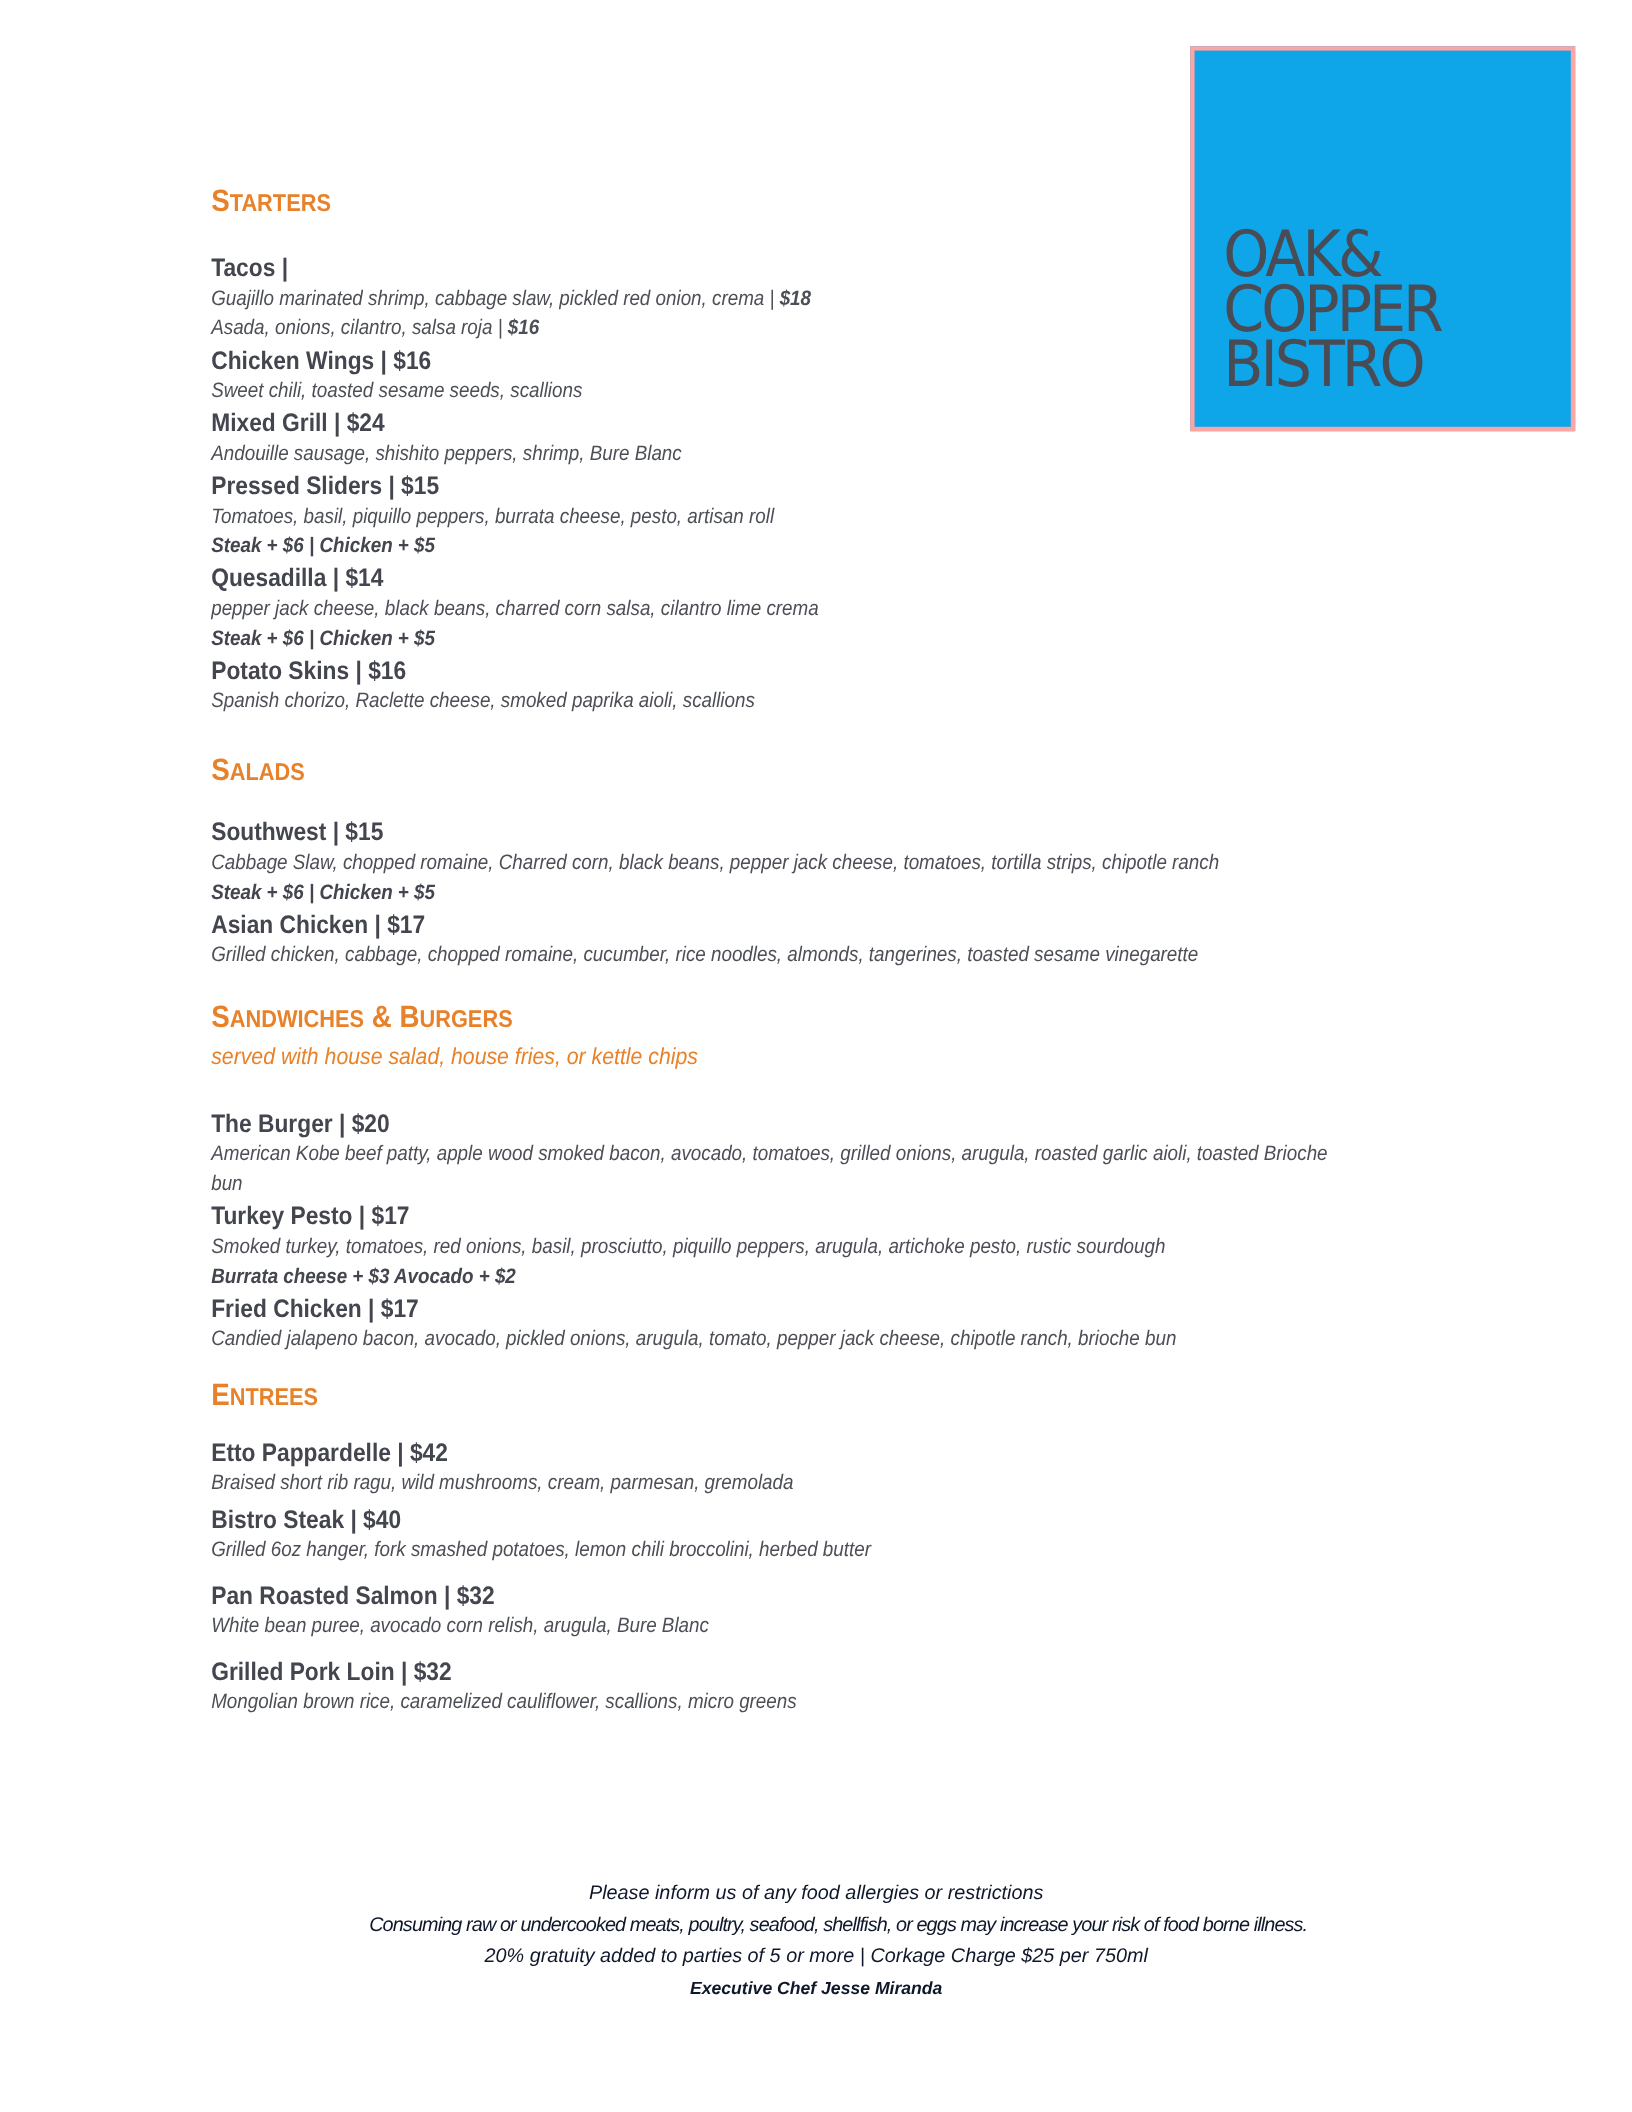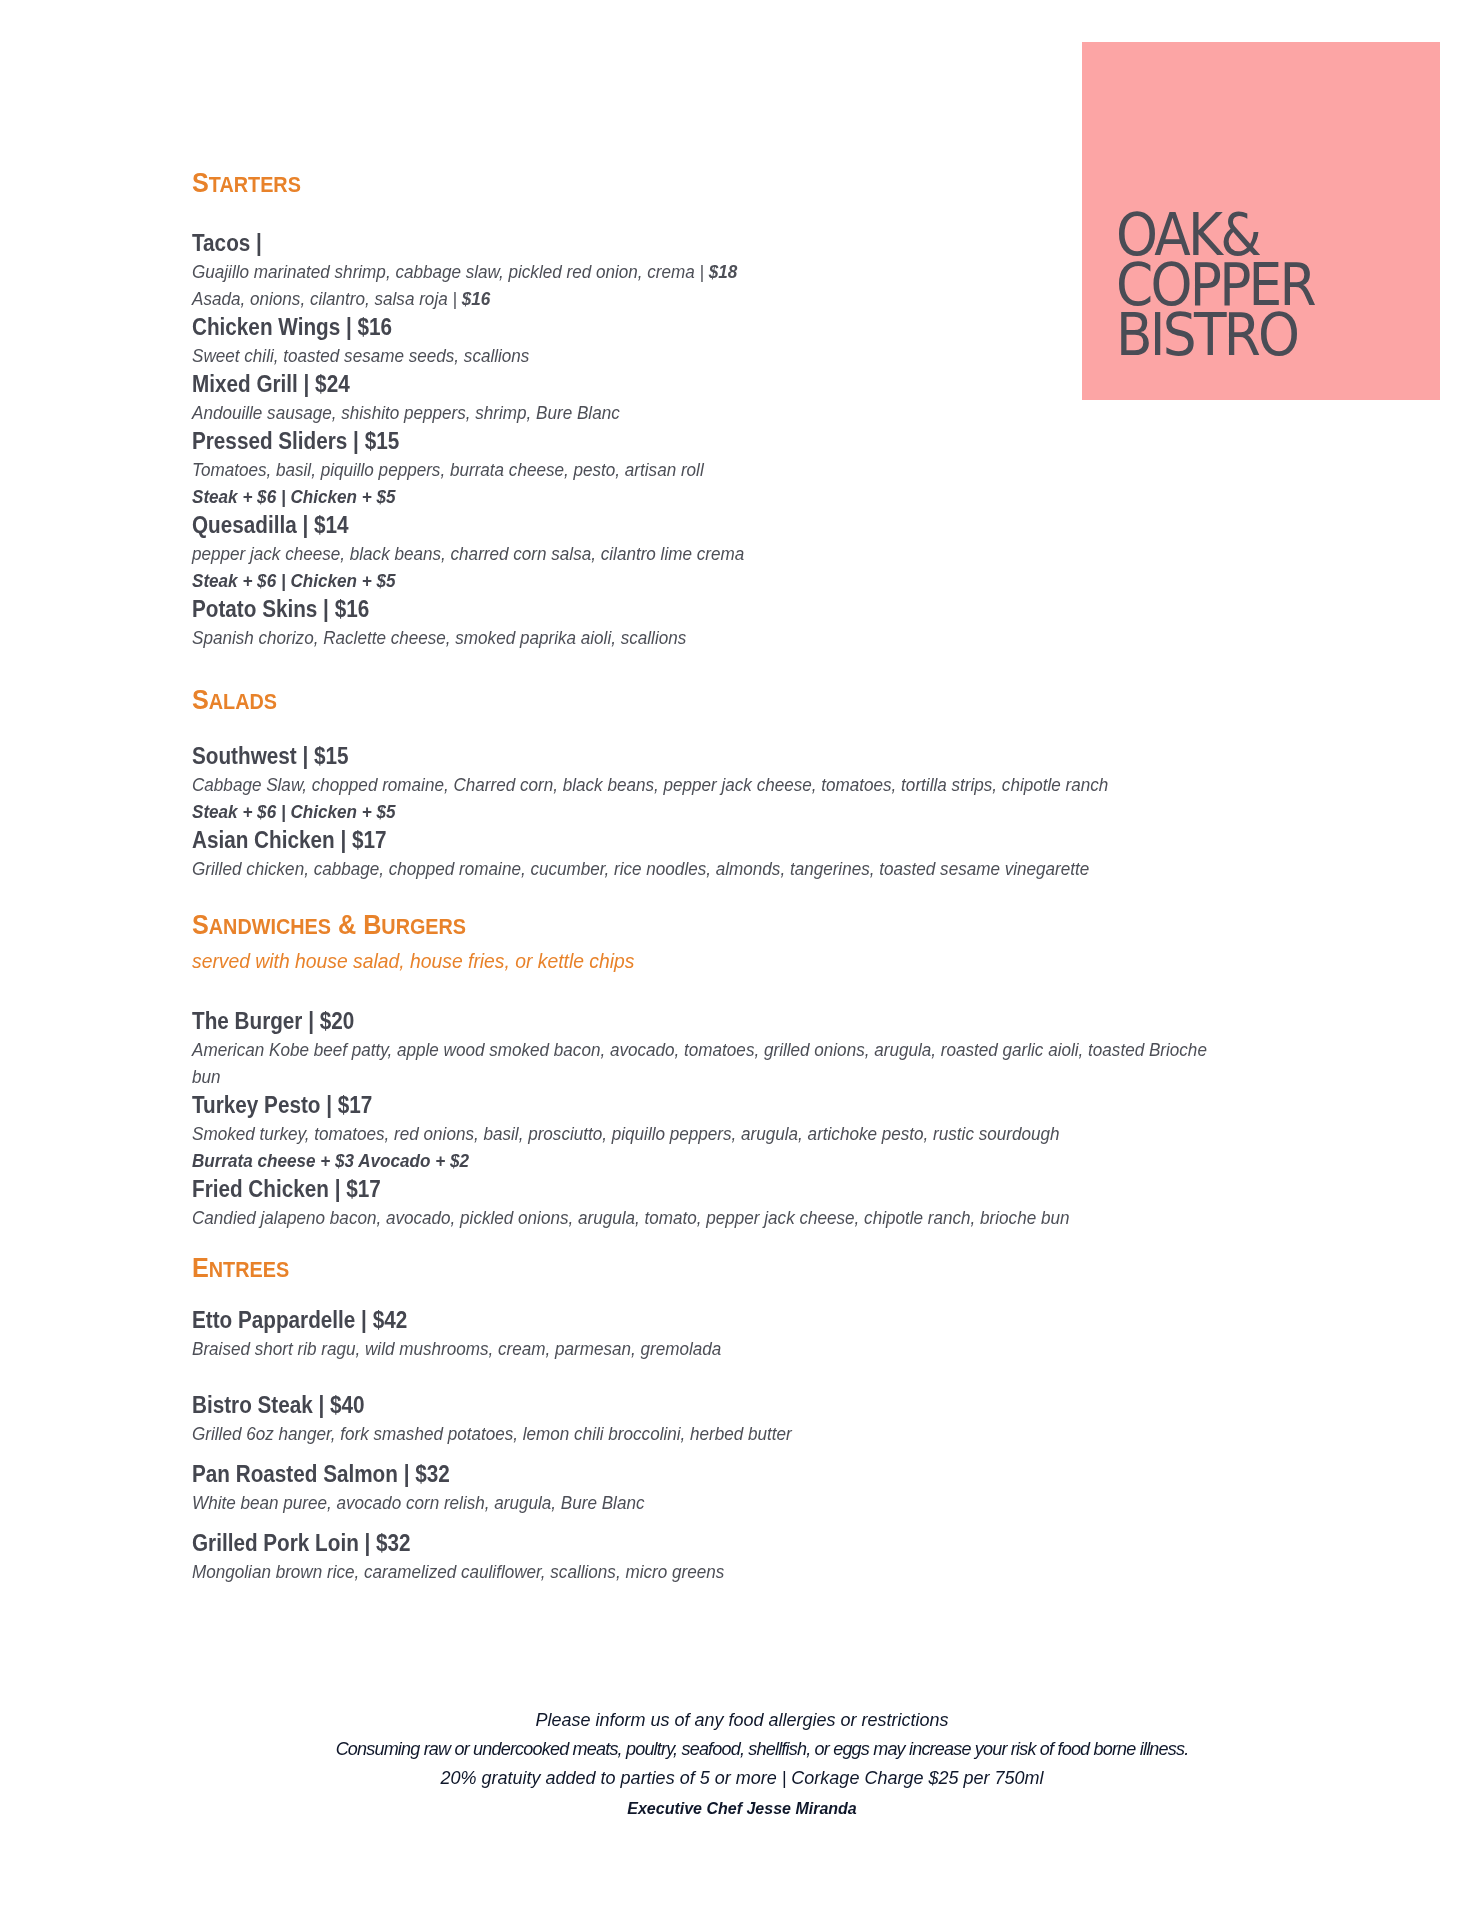--- a/index.html
+++ b/index.html
@@ -1,19 +1,19 @@
 <!DOCTYPE html>
 <html><head>
 <meta charset="utf-8">
 <style>
   html, body { margin: 0; padding: 0; background: #ffffff; }
   body { width: 1484px; height: 1920px; position: relative; overflow: hidden;
          font-family: "Liberation Sans", sans-serif; color: #44464f; }
   .logo-box { position: absolute; left: 1082px; top: 42px; width: 342px; height: 342px;
-              border: 8px solid #fca5a5; background: #fca5a5; }
+              border: 4px solid #fca5a5; background: #0ea5e9; }
   .logo-text { position: absolute; left: 26px; top: 160px; font-family: "DejaVu Sans", sans-serif;
                font-weight: 400; color: #4a4c55; font-size: 58px; line-height: 50px;
                letter-spacing: -3px; transform: scaleX(0.92); transform-origin: left top; }
   .logo-text div { white-space: nowrap; }
 
   .menu { position: absolute; left: 192px; top: 168px; width: 1150px; }
   .section-title { color: #e8822a; font-weight: 700; font-size: 22px; letter-spacing: 0px;
                    text-transform: uppercase; margin: 0; line-height: 30px; transform: scaleX(0.9); transform-origin: left; }
   .section-title .cap { font-size: 28px; }
   .section-sub { color: #e8822a; font-style: italic; font-size: 21px; line-height: 30px;
@@ -124,21 +124,21 @@
       <div class="item-desc">Candied jalapeno bacon, avocado, pickled onions, arugula, tomato, pepper jack cheese, chipotle ranch, brioche bun</div>
     </div>
   </section>
 
   <div style="height:22px"></div>
 
   <section>
     <h2 class="section-title"><span class="cap">E</span><span>NTREES</span></h2>
     <div style="height:20px"></div>
 
-    <div style="margin-bottom:28px">
+    <div style="margin-bottom:4px">
       <div class="item-name">Etto Pappardelle | $42</div>
       <div class="item-desc">Braised short rib ragu, wild mushrooms, cream, parmesan, gremolada</div>
     </div>
 
     <div style="margin-bottom:12px">
       <div class="item-name">Bistro Steak | $40</div>
       <div class="item-desc">Grilled 6oz hanger, fork smashed potatoes, lemon chili broccolini, herbed butter</div>
     </div>
 
     <div style="margin-bottom:12px">

